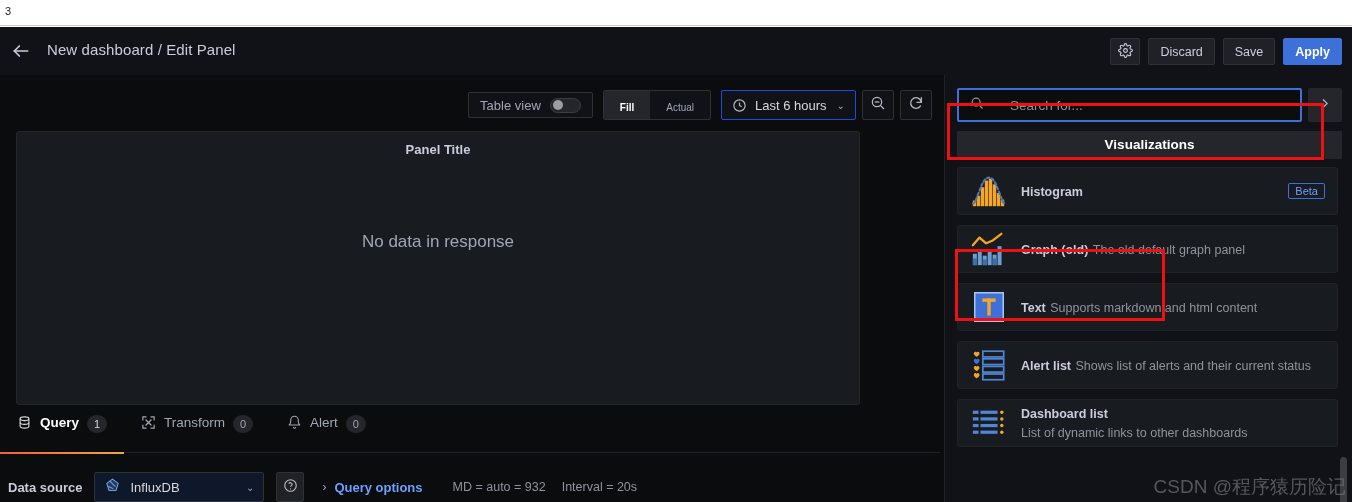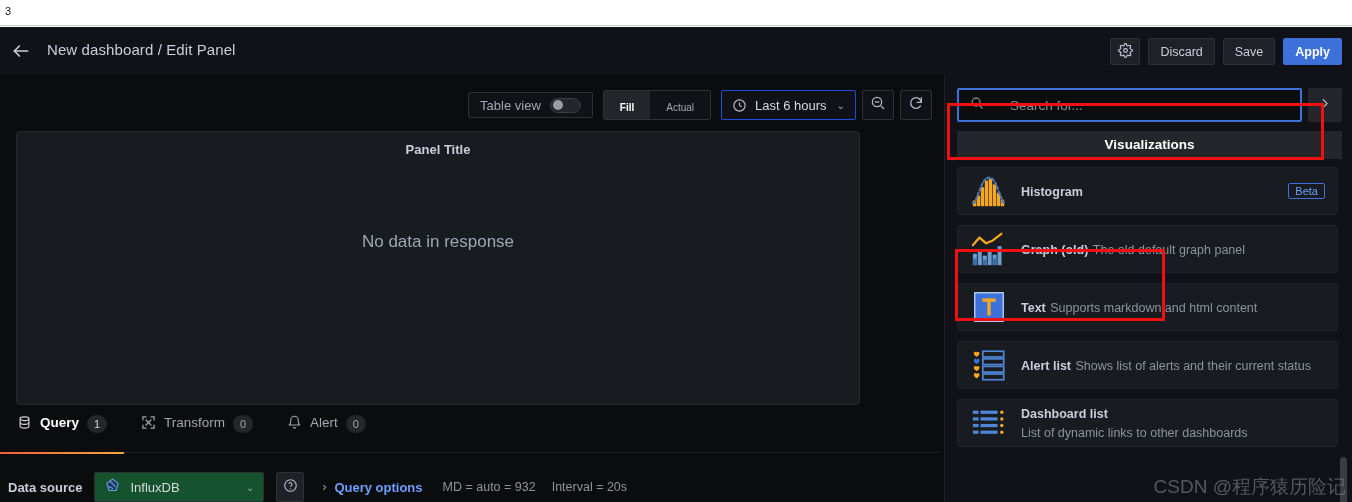--- a/index.html
+++ b/index.html
@@ -148,37 +148,37 @@
   }
 
   
   .qrow {
     position: absolute; left: 0; top: 390px; width: 940px; height: 44px;
     display: flex; align-items: center; gap: 0; padding-left: 8px;
   }
   .ds-label { font-size: 13px; font-weight: 700; color: #ccccdc; margin-right: 12px; white-space: nowrap; }
   .ds-select {
     width: 170px; height: 30px; border: 1px solid #2c3235; border-radius: 2px;
-    background: #14532d; display: flex; align-items: center; gap: 9px;
+    background: #0f172a; display: flex; align-items: center; gap: 9px;
     padding: 0 9px; cursor: pointer;
   }
   .ds-select .dsname { font-size: 13px; color: #d8d9da; flex: 1; }
   .ds-select .caret { font-size: 10px; color: #9fa7b3; }
   .help-btn {
     width: 28px; height: 30px; margin-left: 12px; border-radius: 2px;
     background: #1f2127; border: 1px solid #2c3235;
     display: flex; align-items: center; justify-content: center; cursor: pointer;
   }
   .help-btn svg { width: 15px; height: 15px; color: #b5b9c0; }
   .qopt-toggle {
     display: flex; align-items: center; gap: 8px; margin-left: 18px; cursor: pointer;
   }
   .qopt-toggle .chev { color: #9fa7b3; font-size: 12px; }
   .qopt-toggle .lbl { font-size: 13px; font-weight: 700; color: #6e9fff; }
-  .qopt-meta { display: flex; align-items: center; gap: 16px; margin-left: 20px; }
+  .qopt-meta { display: flex; align-items: center; gap: 16px; margin-left: 30px; }
   .qopt-meta span { font-size: 12.5px; color: #8e949c; }
   .qinspector {
     position: absolute; right: 32px; top: 7px;
     height: 30px; padding: 0 13px; border-radius: 2px;
     background: #24262b; border: 1px solid #2c3235; color: #ffffff;
     font-size: 13px; font-weight: 700;
     display: flex; align-items: center; cursor: pointer;
   }
 
   

